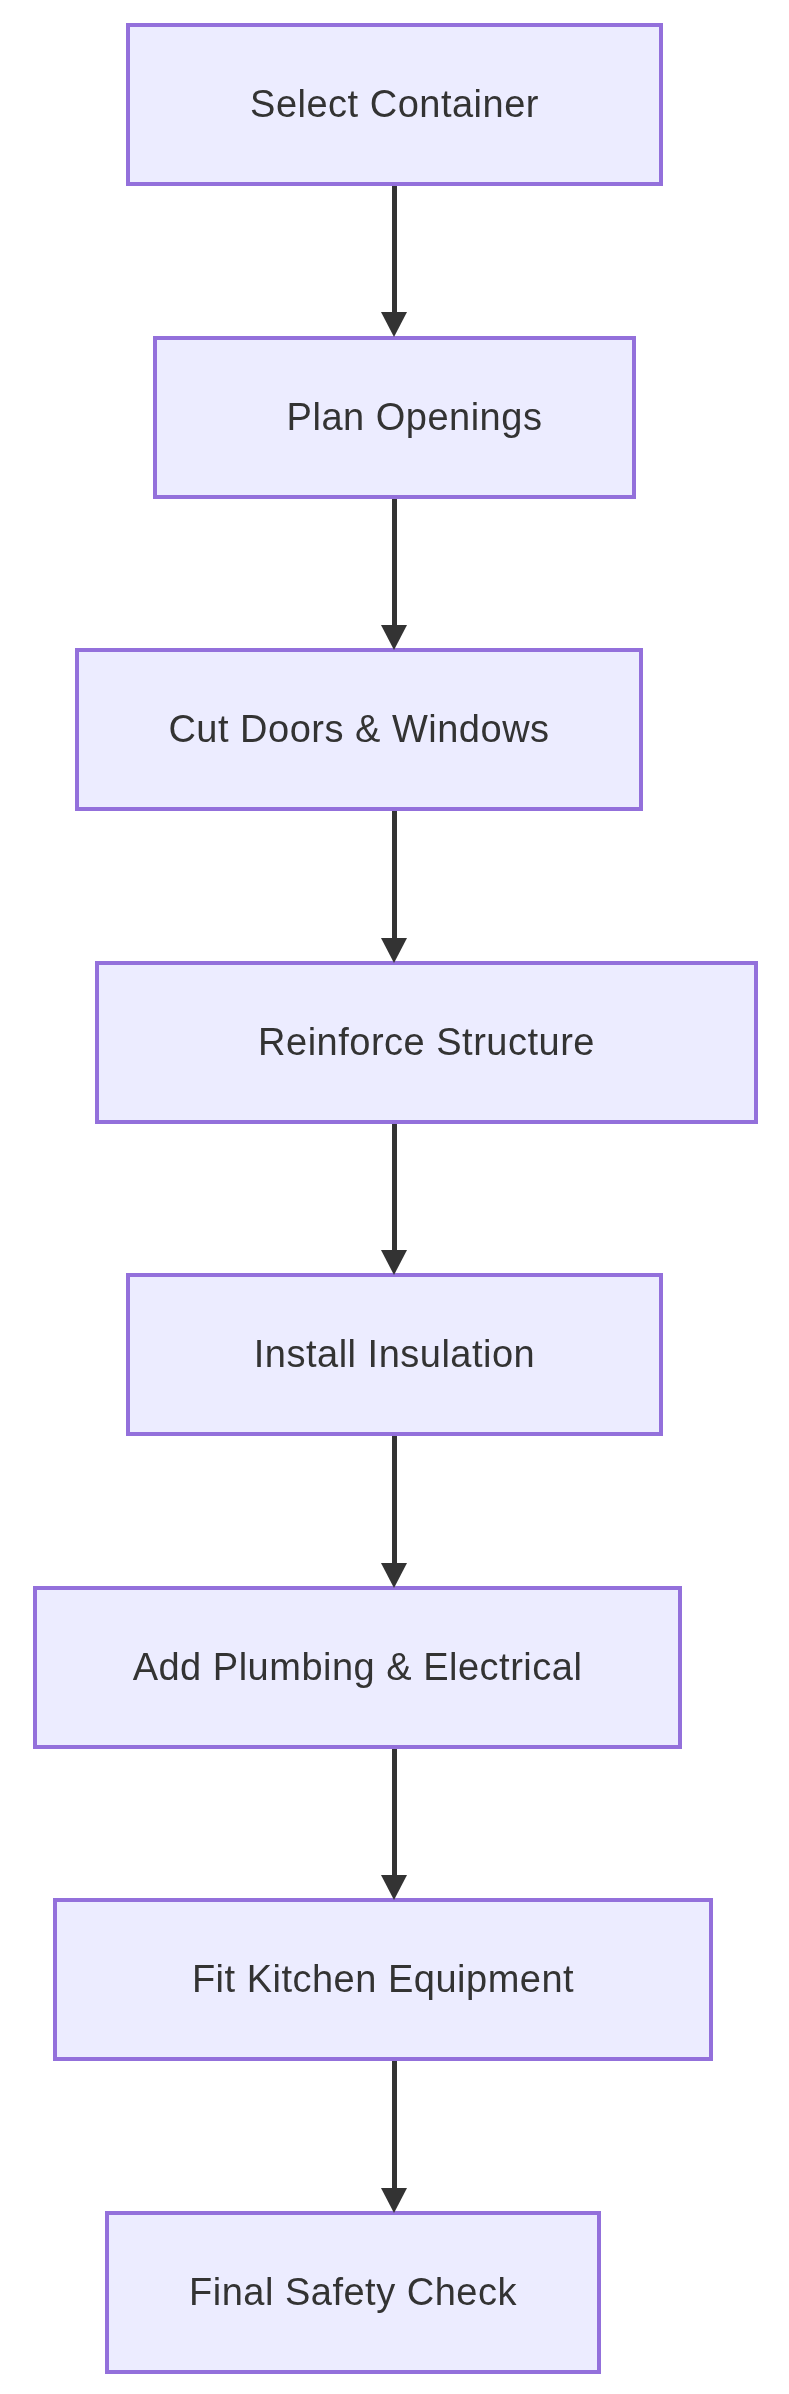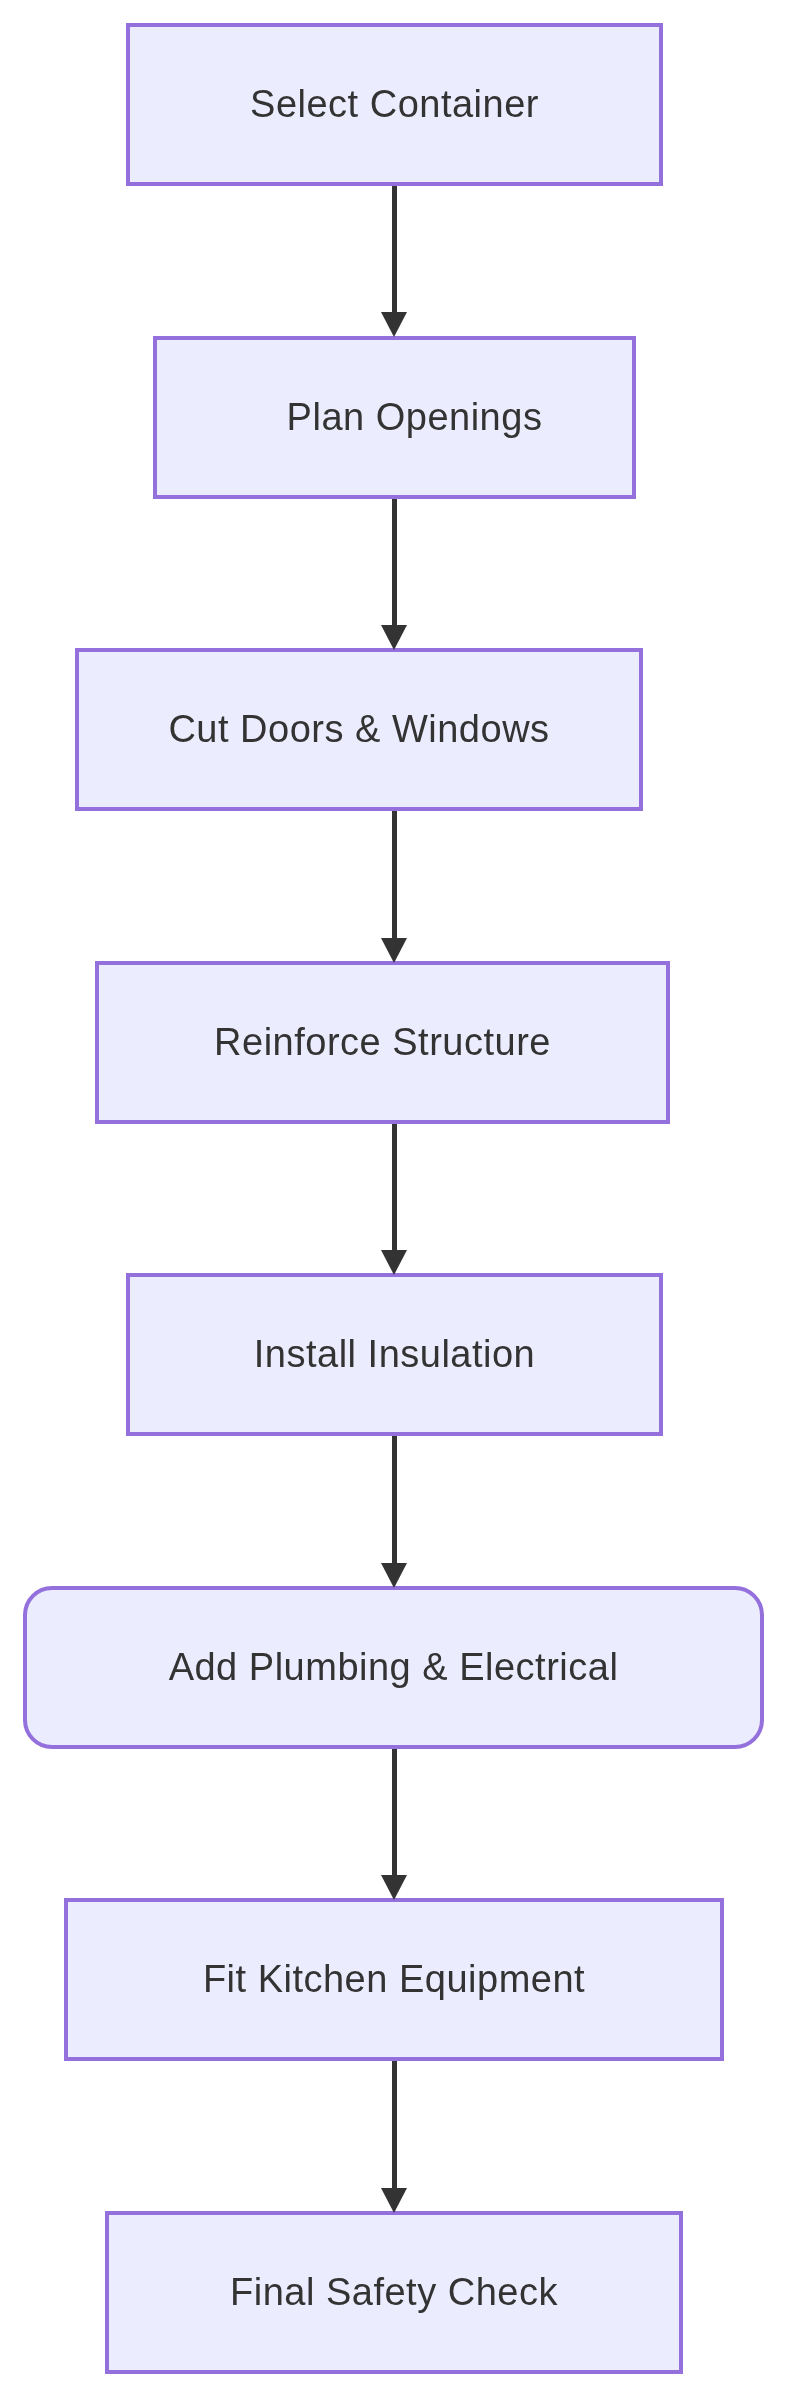--- a/index.html
+++ b/index.html
@@ -33,25 +33,25 @@
     display: flex;
     align-items: center;
     justify-content: center;
     text-align: center;
     white-space: nowrap;
   }
   
   .n0 { left: 126px; top: 23px;   width: 537px; }
   .n1 { left: 153px; top: 336px;  width: 483px; padding-left: 40px; }
   .n2 { left: 75px;  top: 648px;  width: 568px; }
-  .n3 { left: 95px;  top: 961px;  width: 575px; }
+  .n3 { left: 95px;  top: 961px;  width: 663px; }
   .n4 { left: 126px; top: 1273px; width: 537px; }
-  .n5 { left: 23px;  top: 1586px; width: 741px; border-radius: 29px; }
-  .n6 { left: 64px;  top: 1898px; width: 660px; }
-  .n7 { left: 105px; top: 2211px; width: 578px; }
+  .n5 { left: 33px;  top: 1586px; width: 649px; }
+  .n6 { left: 53px;  top: 1898px; width: 660px; }
+  .n7 { left: 105px; top: 2211px; width: 496px; }
 
   .edge-line {
     position: absolute;
     left: 392px;
     width: 5px;
     height: 128px;
     background: var(--arrow-color);
   }
   .edge-head {
     position: absolute;

